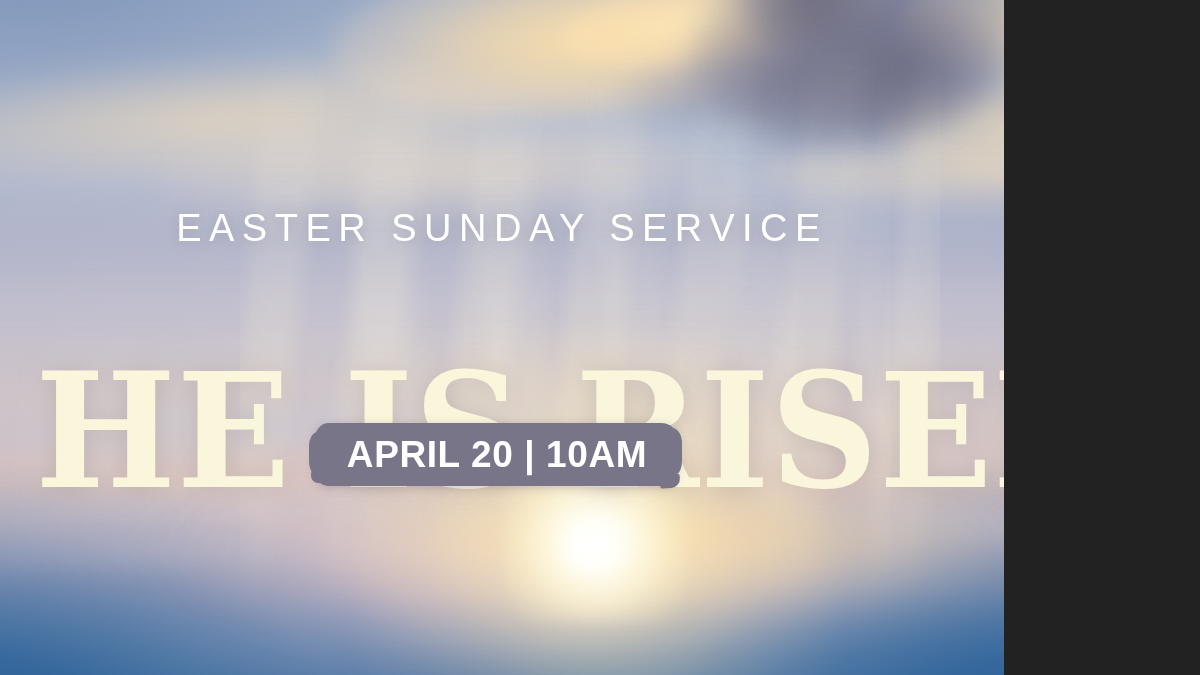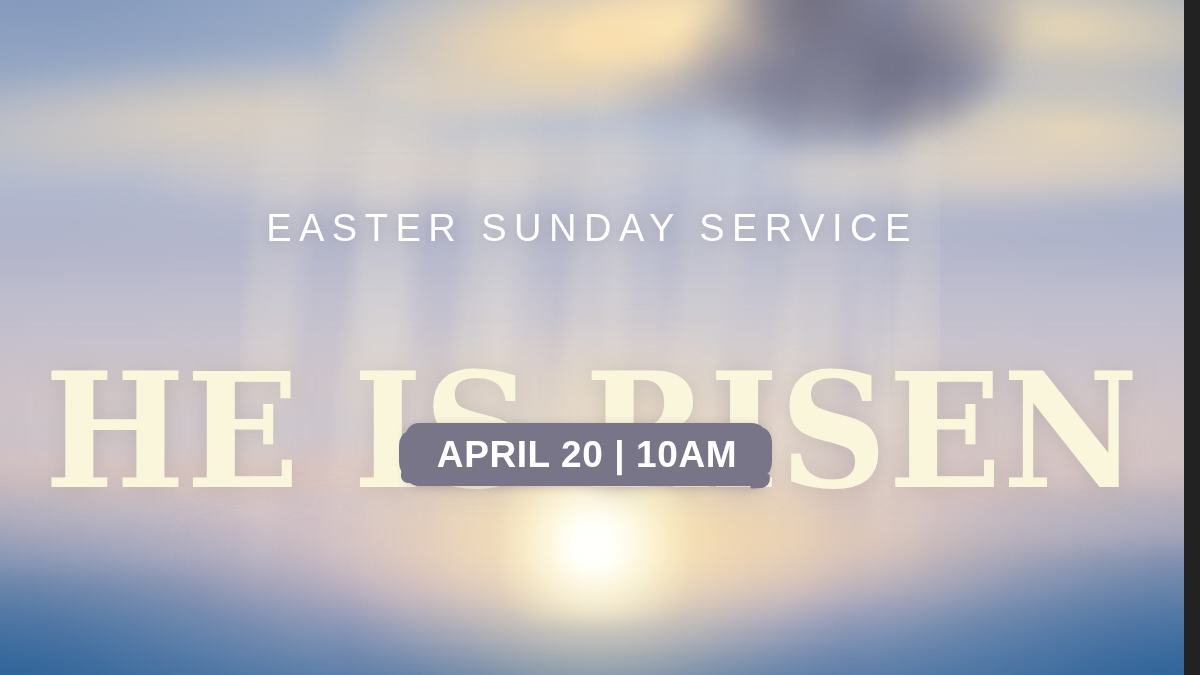--- a/index.html
+++ b/index.html
@@ -4,21 +4,21 @@
 <title>Easter Sunday Service</title>
 <style>
   html, body {
     margin: 0;
     padding: 0;
     background: #222;
   }
 
   #stage {
     position: relative;
-    width: 1184px;
+    width: 1004px;
     height: 675px;
     overflow: hidden;
     font-family: "Liberation Sans", sans-serif;
     user-select: none;
   }
 
   
 
   .sky-layer {
     position: absolute;

